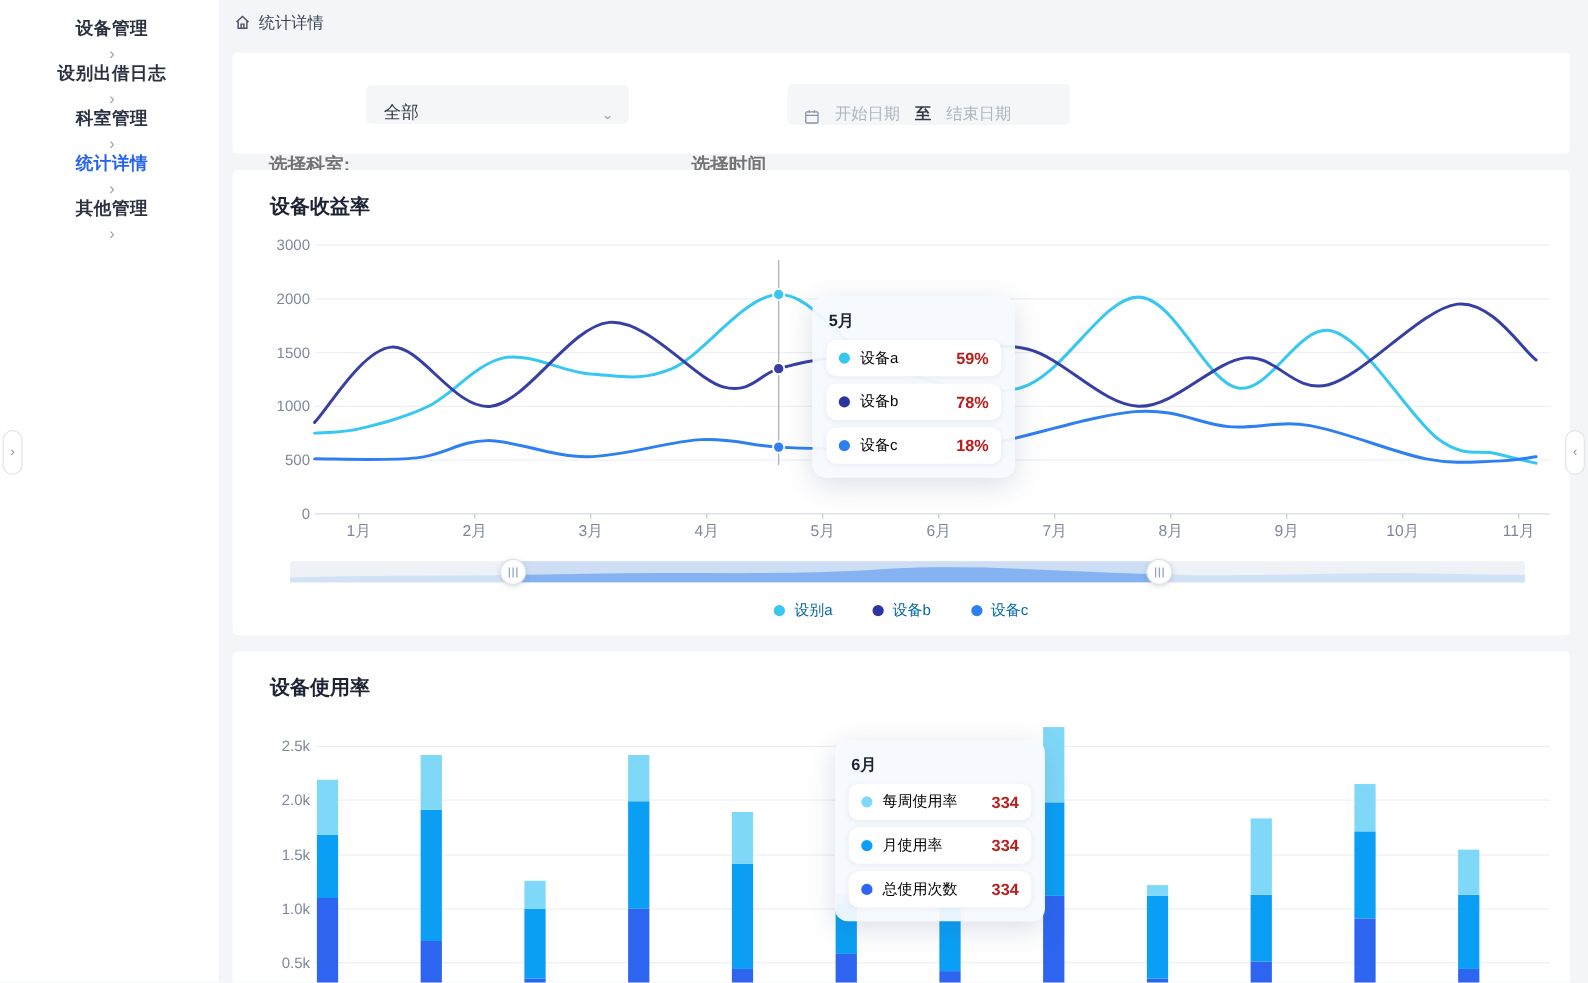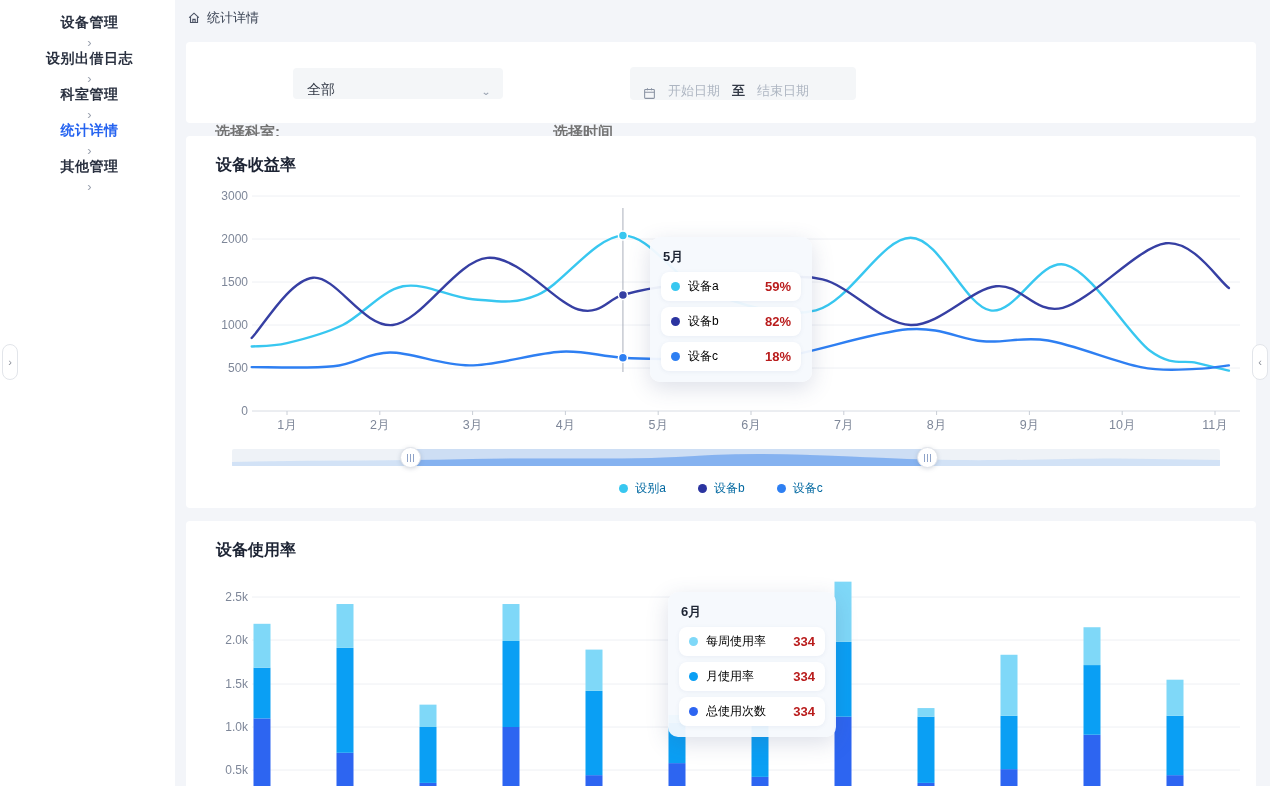--- a/index.html
+++ b/index.html
@@ -175,21 +175,21 @@
       <div class="tt-title">5月</div>
       <div id="tt1-rows">
           <div class="tt-row">
             <span class="dot" style="background:#38c7f0"></span>
             <span class="tl">设备a</span>
             <span class="tv">59%</span>
           </div>
           <div class="tt-row">
             <span class="dot" style="background:#2b34a0"></span>
             <span class="tl">设备b</span>
-            <span class="tv">82%</span>
+            <span class="tv">78%</span>
           </div>
           <div class="tt-row">
             <span class="dot" style="background:#2e7ff2"></span>
             <span class="tl">设备c</span>
             <span class="tv">18%</span>
           </div>
         </div>
     </div>
 
     <div class="brush">

